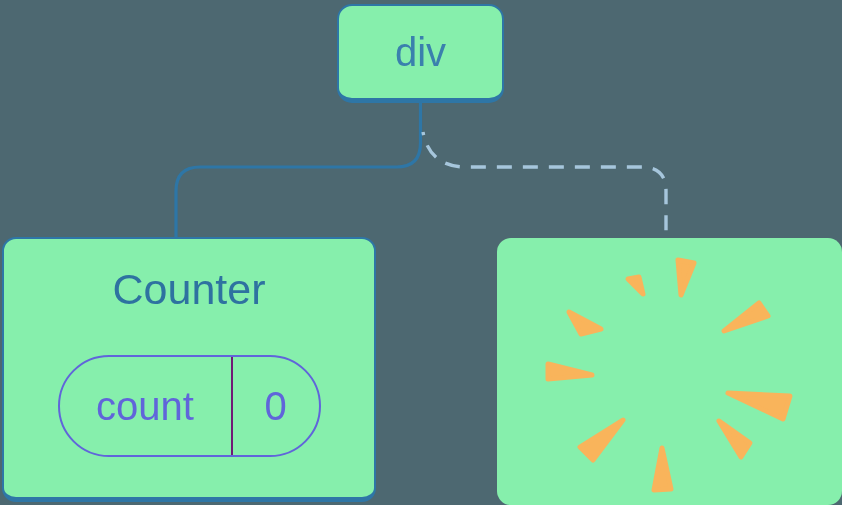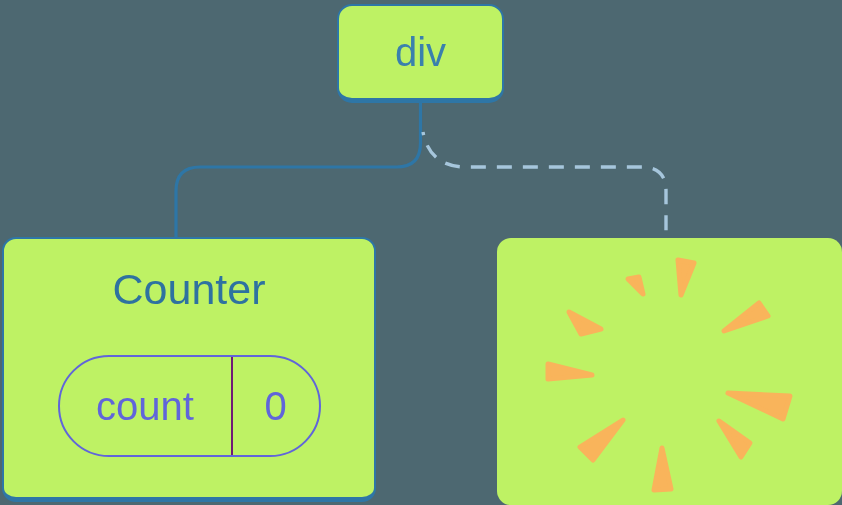--- a/index.html
+++ b/index.html
@@ -4,21 +4,21 @@
 <style>
   html, body { margin:0; padding:0; }
   body {
     width:842px; height:505px; overflow:hidden;
     background:#4d6871;
     font-family:"Liberation Sans", sans-serif;
   }
   .stage { position:relative; width:842px; height:505px; }
   svg.connectors { position:absolute; left:0; top:0; display:block; }
   .node {
-    position:absolute; background:#bef264; box-sizing:border-box;
+    position:absolute; background:#86efac; box-sizing:border-box;
   }
   .node-root {
     left:337px; top:4px; width:167px; height:99px;
     border:2.5px solid #2e76a6; border-bottom-width:5px; border-radius:15px;
     display:flex; align-items:center; justify-content:center;
     font-size:40px; font-weight:500; color:#3a80ad;
   }
   .node-counter {
     left:2px; top:237px; width:374px; height:265px;
     border:2.5px solid #2e76a6; border-bottom-width:5px; border-radius:14px;

